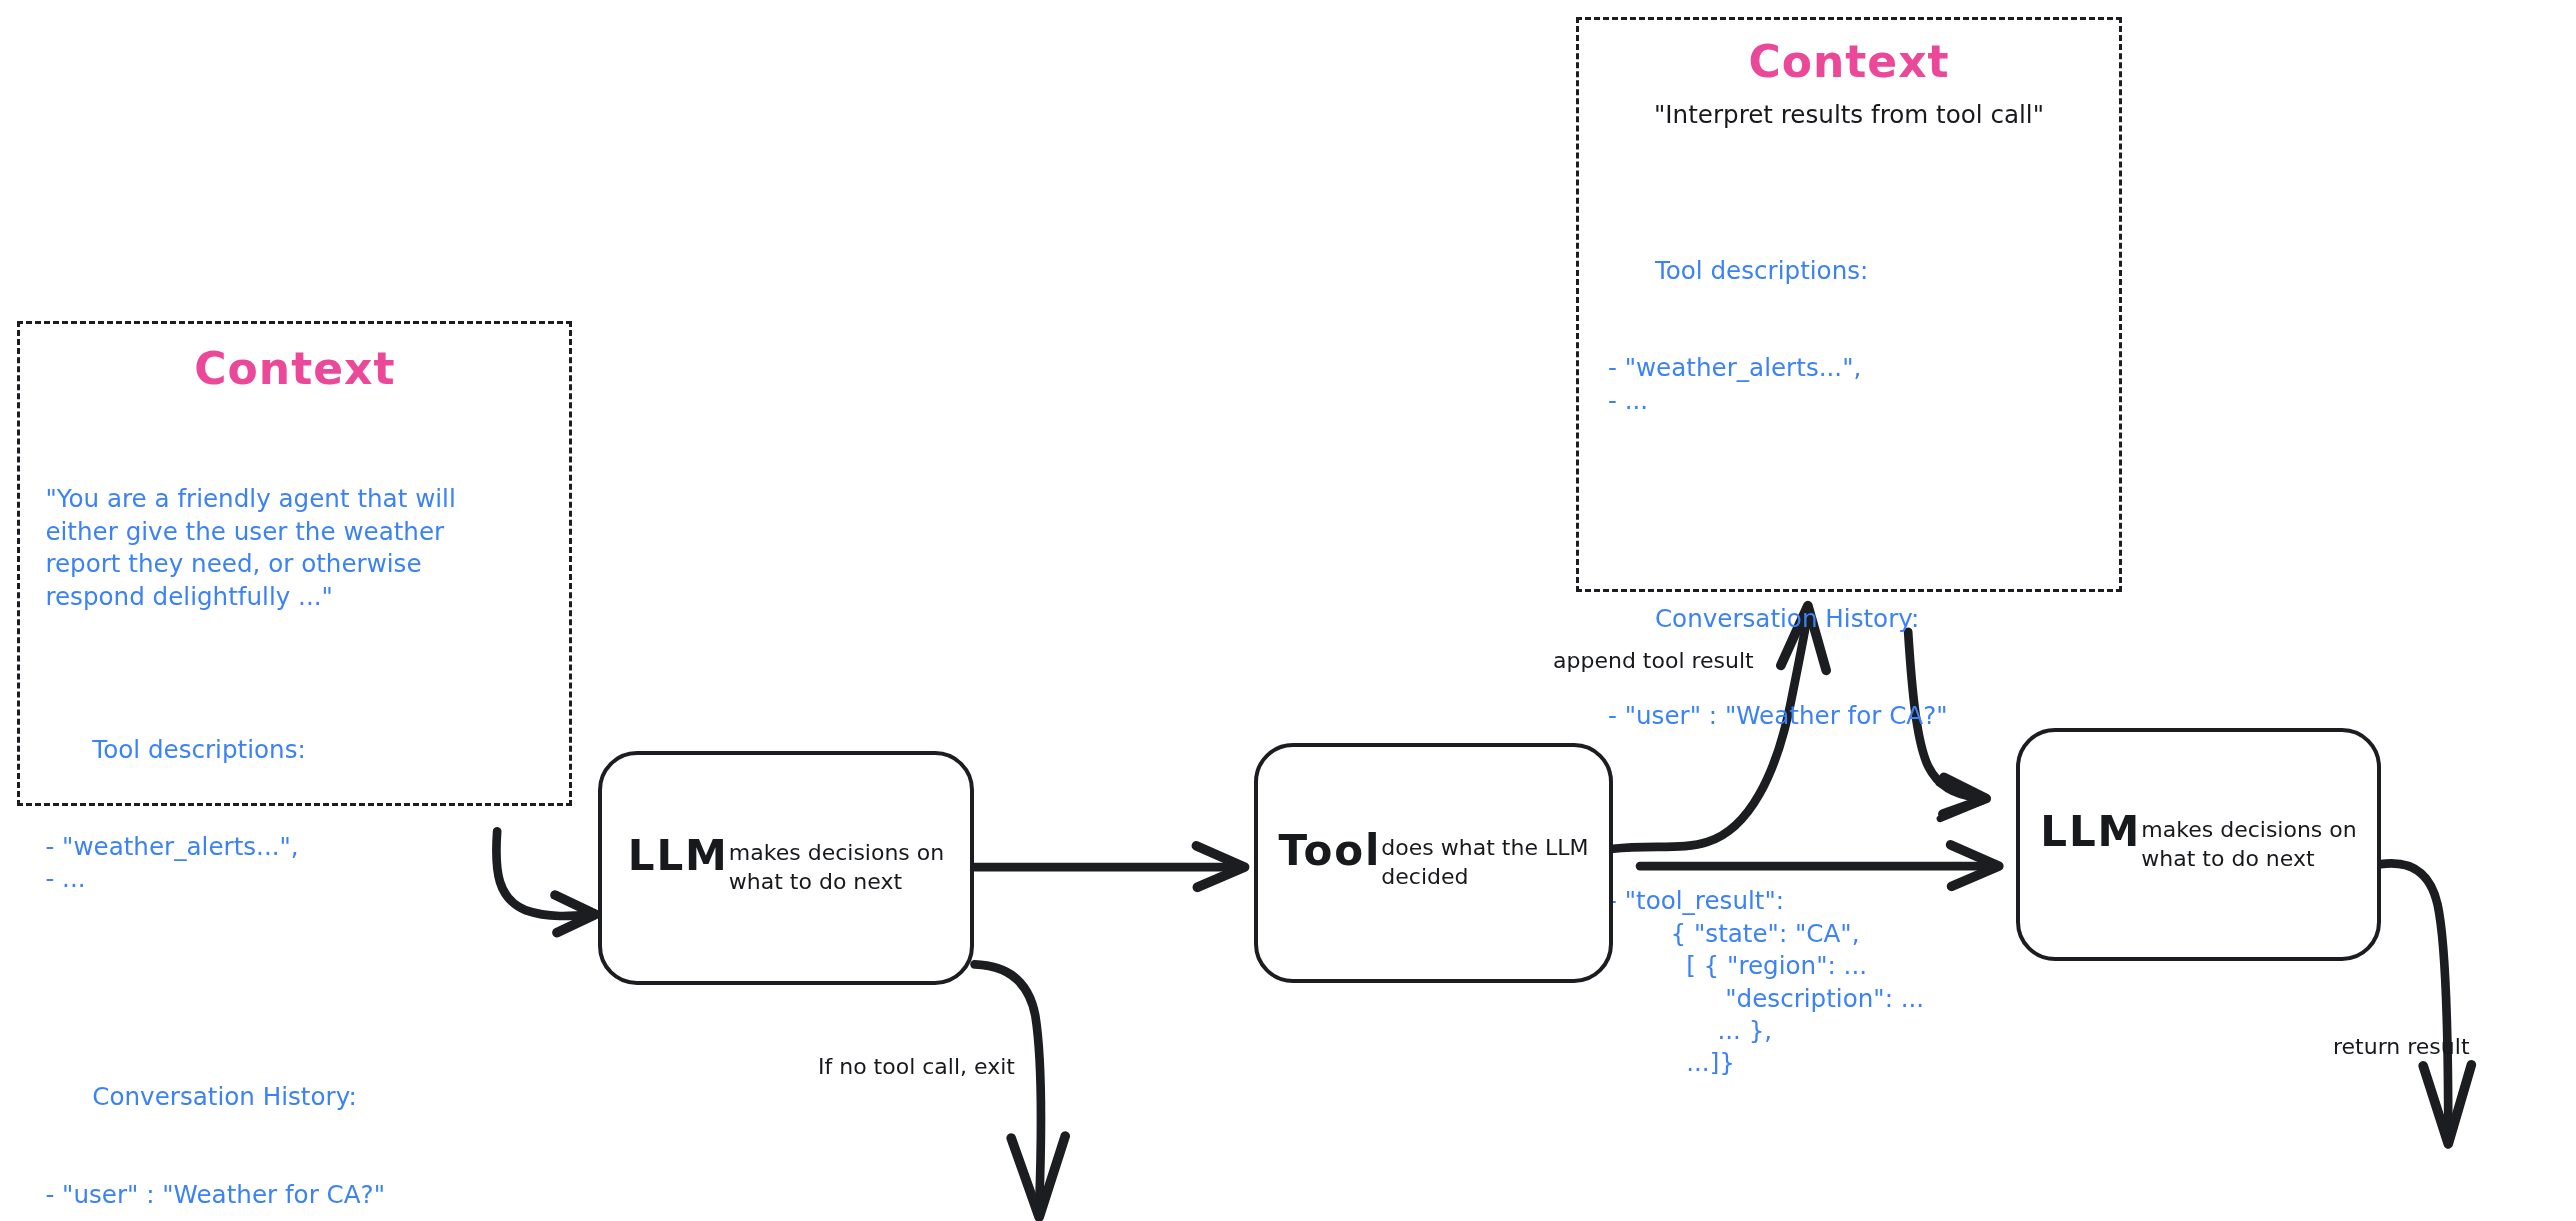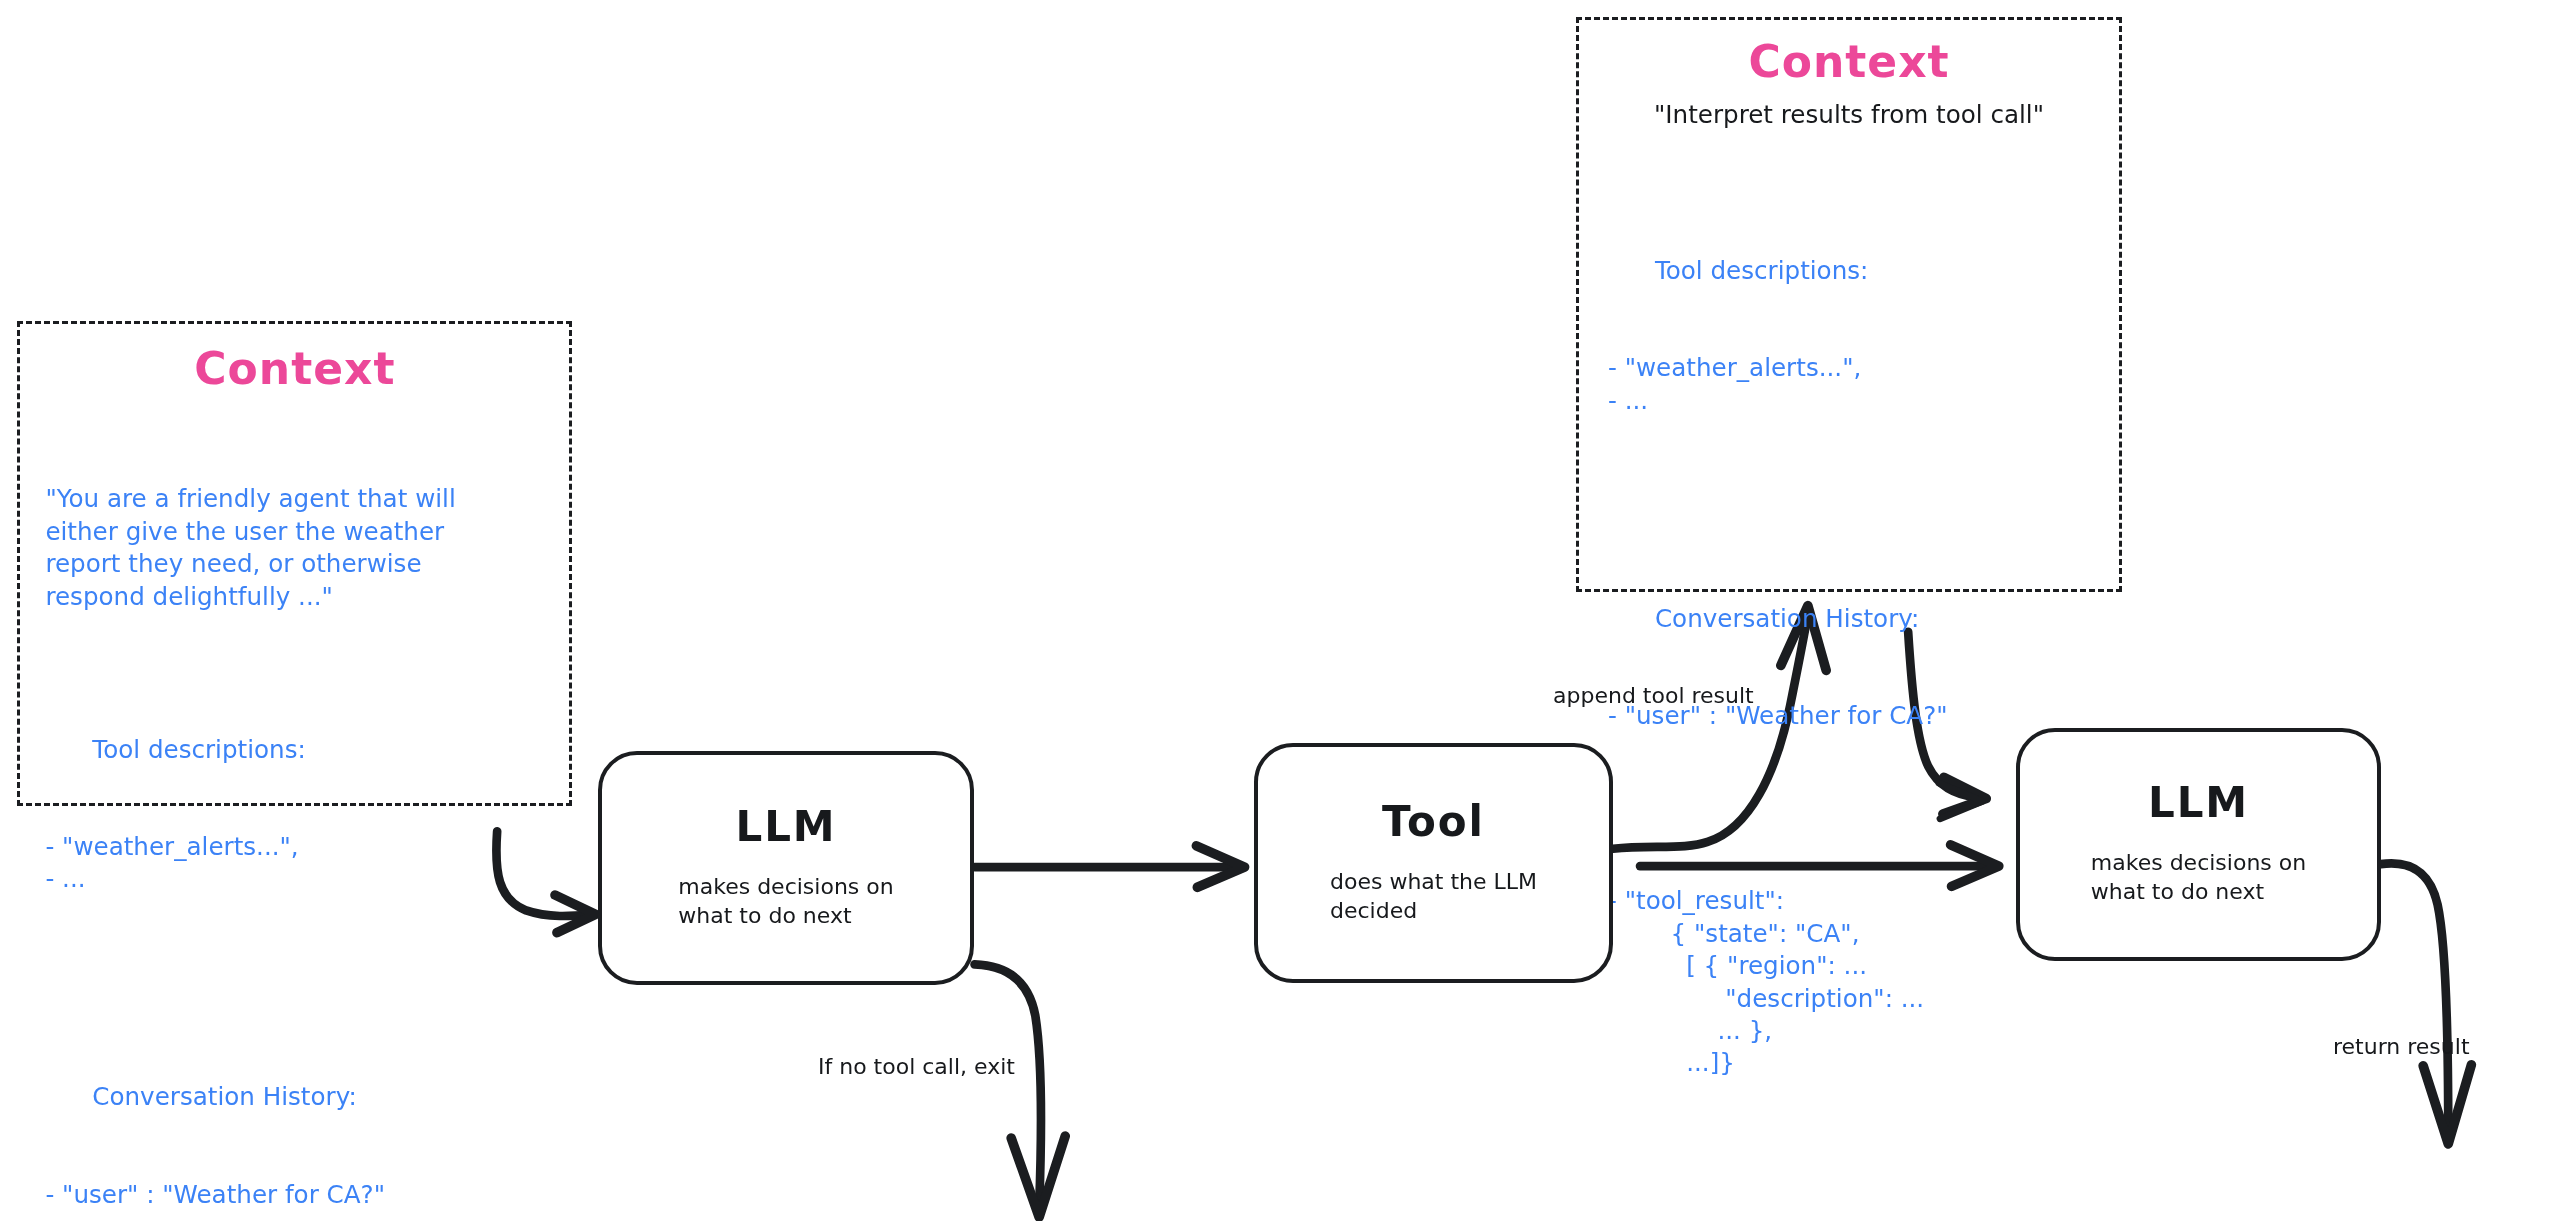--- a/index.html
+++ b/index.html
@@ -75,21 +75,21 @@
   .mono-indent { display: block; }
 
   
   .node-box {
     position: absolute;
     box-sizing: border-box;
     border: 4.8px solid #1b1d20;
     border-radius: 39px;
     background: #ffffff;
     display: flex;
-    flex-direction: column;
+    flex-direction: row;
     align-items: center;
     justify-content: center;
     text-align: center;
   }
   .node-title {
     font-size: 42px;
     font-weight: 700;
     letter-spacing: 1.9px;
     line-height: 1;
     margin-bottom: 25px;
@@ -108,21 +108,21 @@
   #node-llm-2 { left: 2016px; top: 728px; width: 365px; height: 233px; }
 
   
   .edge-label {
     position: absolute;
     font-size: 22px;
     line-height: 1.2;
     color: #17191c;
     white-space: nowrap;
   }
-  #label-append { left: 1553px; top: 683px; }
+  #label-append { left: 1553px; top: 648px; }
   #label-exit   { left: 818px;  top: 1045px; margin-top: 9px; }
   #label-return { left: 2333px; top: 1034px; }
 </style>
 </head>
 <body>
 
 <svg id="canvas" viewBox="0 0 2670 1266" xmlns="http://www.w3.org/2000/svg">
   <g fill="none" stroke="#1b1d20" stroke-width="9" stroke-linecap="round" stroke-linejoin="round">
 
     <g>

